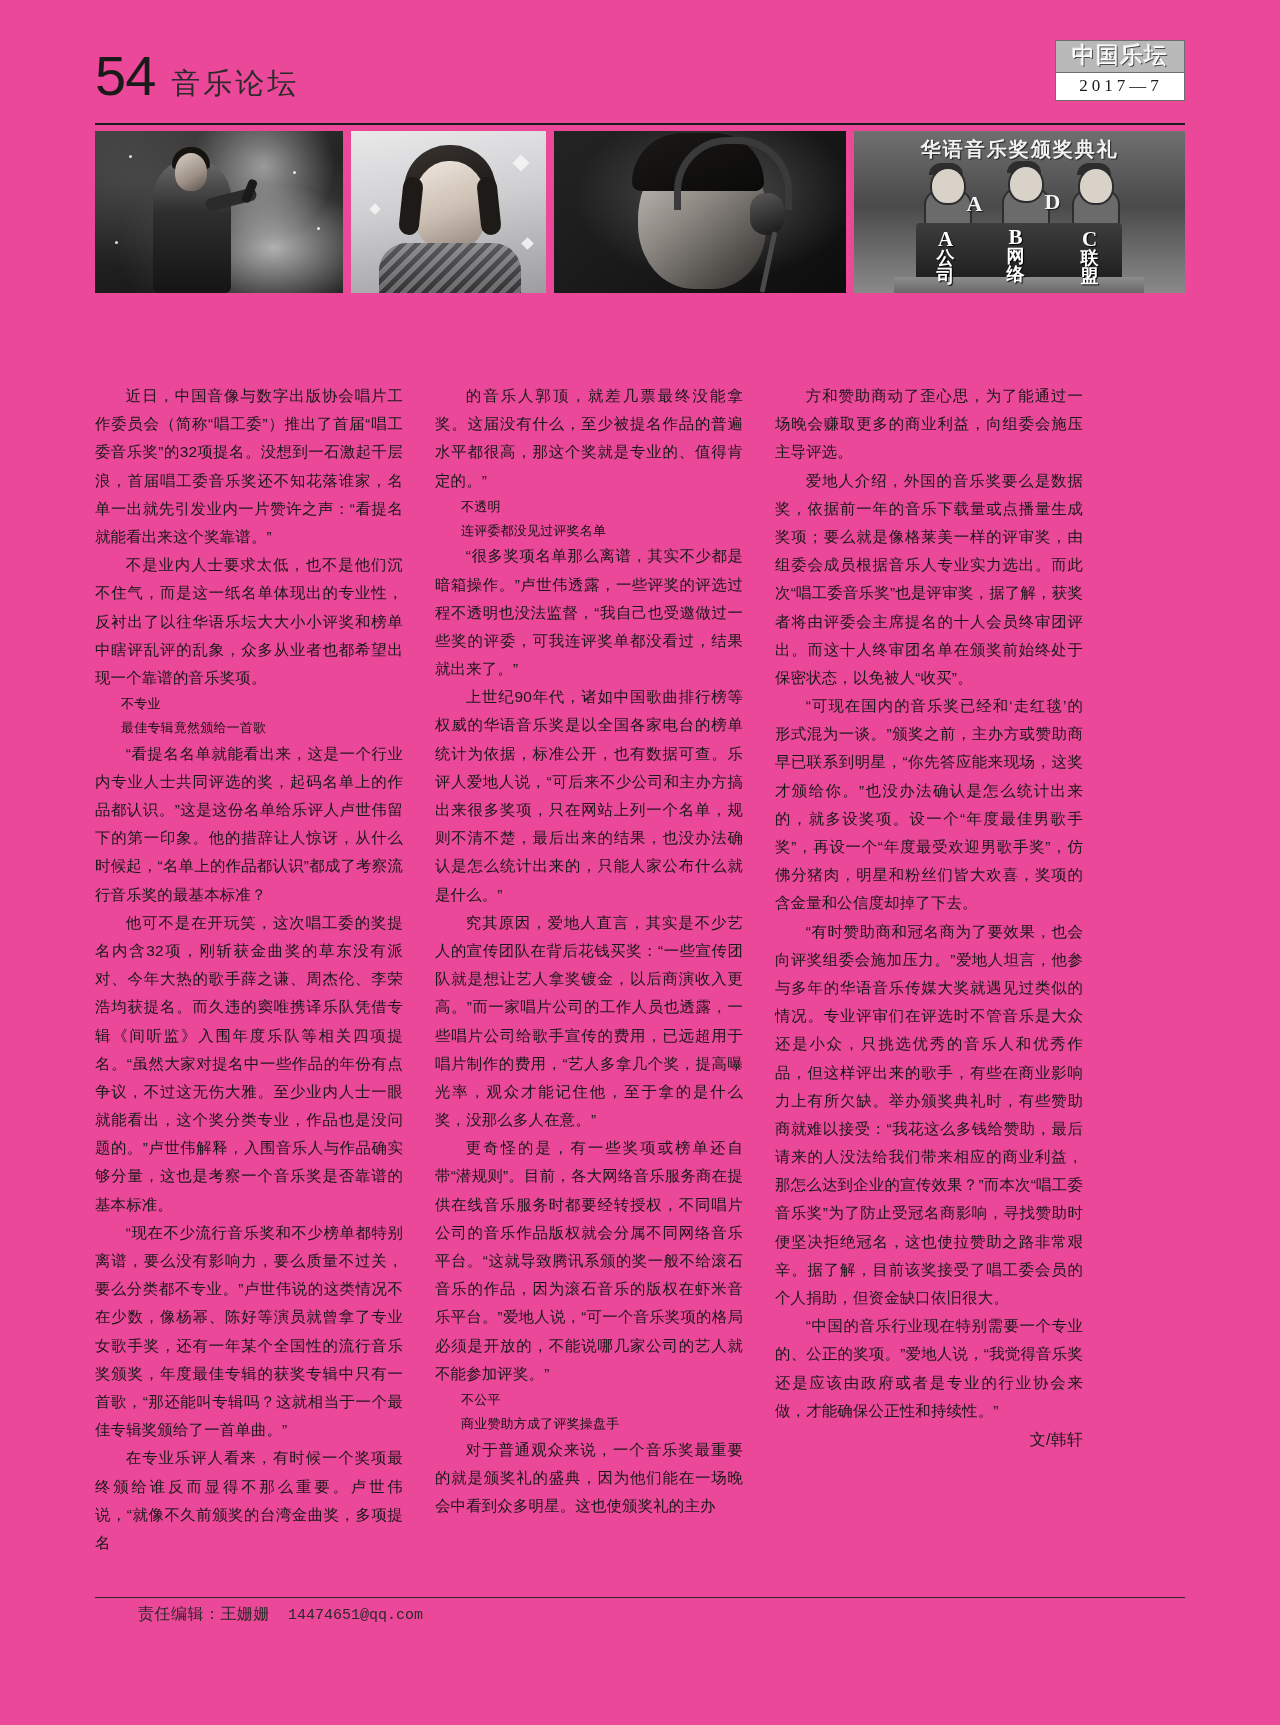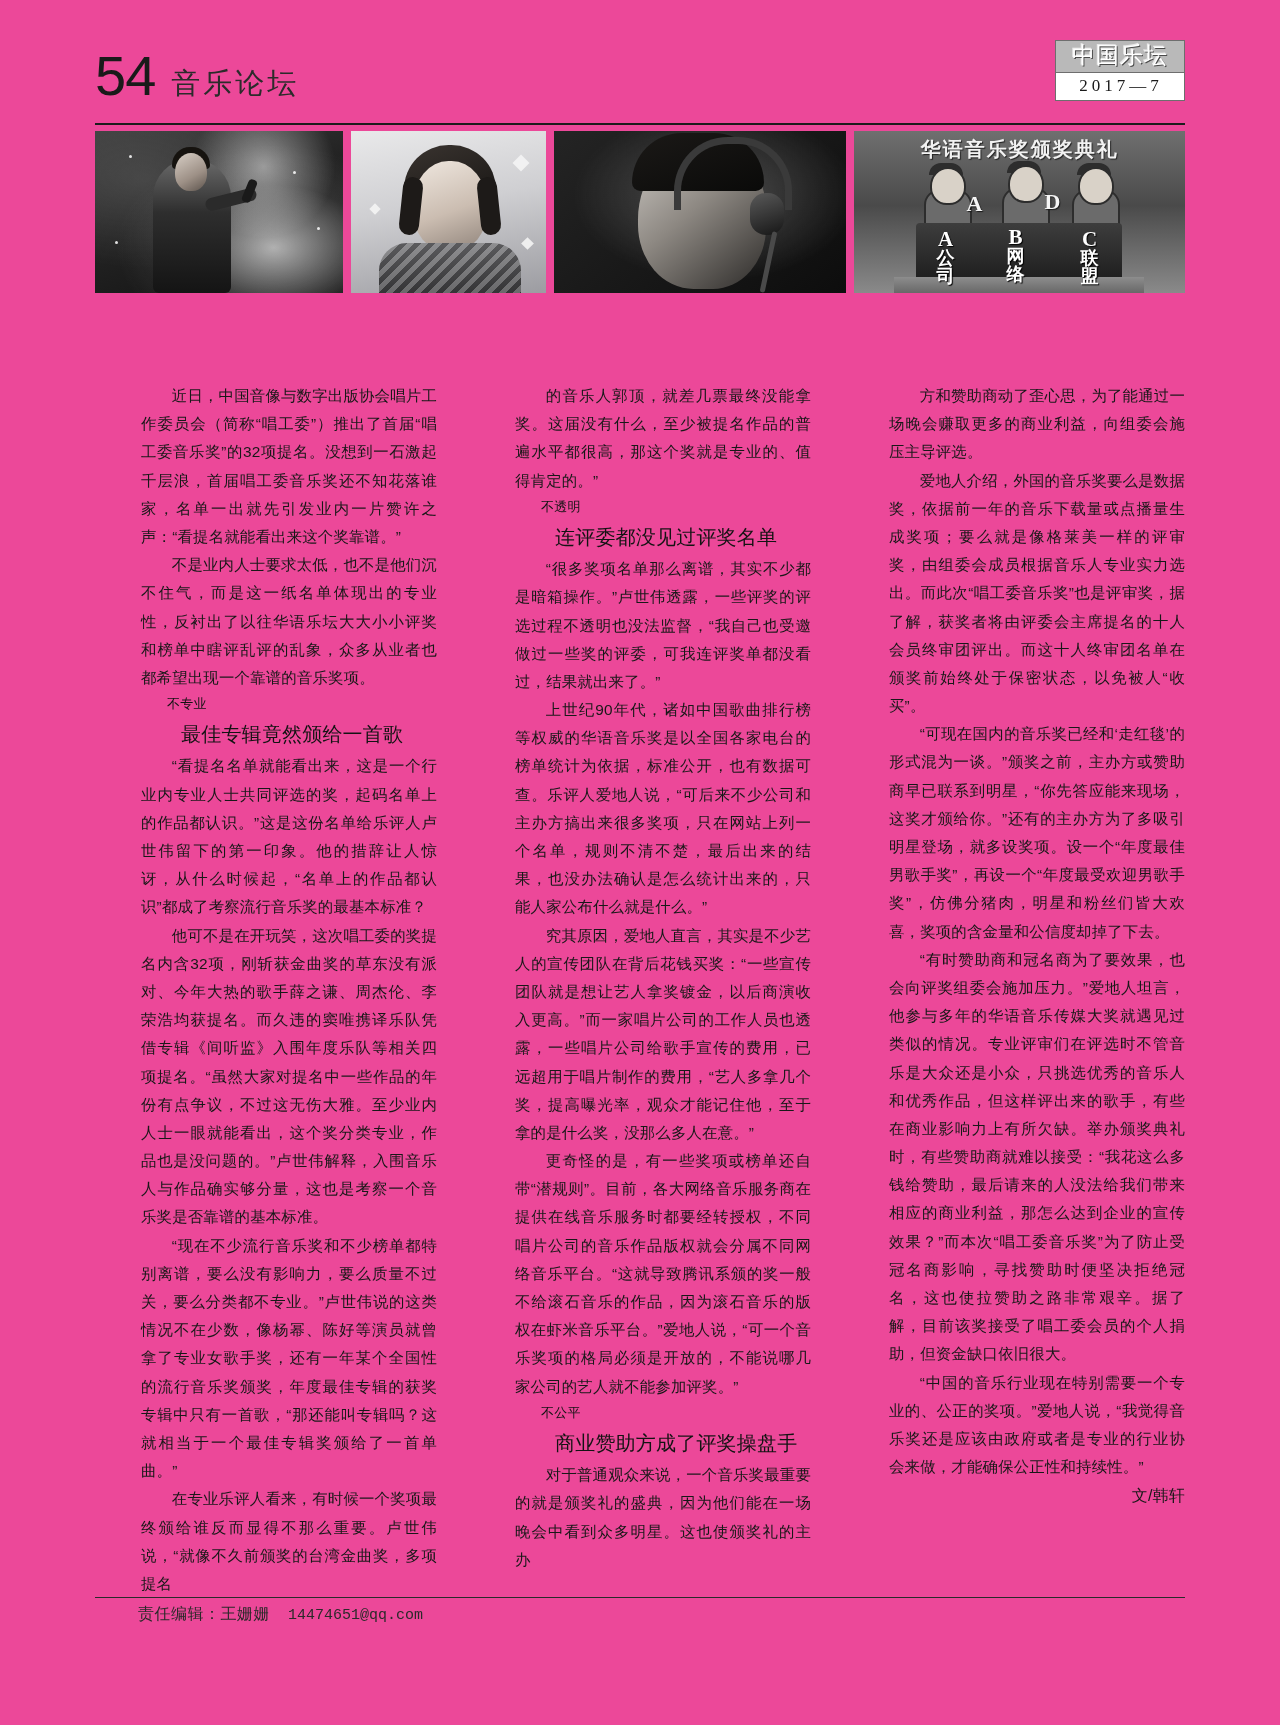--- a/index.html
+++ b/index.html
@@ -363,41 +363,40 @@
     gap: 32px;
   }
   .col {
     width: 308px;
     font-family: "Liberation Sans", "DejaVu Sans", sans-serif;
     font-size: 15.4px;
     line-height: 1.83;
     color: #181818;
     text-align: justify;
     text-justify: inter-character;
-    margin-left: 46px;
   }
   .col p {
     margin: 0;
     text-indent: 2em;
     letter-spacing: .2px;
   }
   .sec-h {
     margin: 0;
     text-indent: 2em;
     font-family: "Liberation Serif", "DejaVu Serif", serif;
     font-size: 13px;
     letter-spacing: 1px;
     color: #131313;
     line-height: 1.83;
   }
   .sec-sub {
     margin: 0;
     text-indent: 2em;
     font-family: "Liberation Serif", "DejaVu Serif", serif;
-    font-size: 20px;
+    font-size: 13px;
     letter-spacing: .6px;
     color: #131313;
     line-height: 1.83;
   }
   .byline {
     margin-top: 10px;
     text-align: right;
     text-indent: 0;
     font-family: Liberation Sans, sans-serif;
     font-size: 16px;
@@ -533,21 +532,21 @@
         <p>上世纪90年代，诸如中国歌曲排行榜等权威的华语音乐奖是以全国各家电台的榜单统计为依据，标准公开，也有数据可查。乐评人爱地人说，“可后来不少公司和主办方搞出来很多奖项，只在网站上列一个名单，规则不清不楚，最后出来的结果，也没办法确认是怎么统计出来的，只能人家公布什么就是什么。”</p>
         <p>究其原因，爱地人直言，其实是不少艺人的宣传团队在背后花钱买奖：“一些宣传团队就是想让艺人拿奖镀金，以后商演收入更高。”而一家唱片公司的工作人员也透露，一些唱片公司给歌手宣传的费用，已远超用于唱片制作的费用，“艺人多拿几个奖，提高曝光率，观众才能记住他，至于拿的是什么奖，没那么多人在意。”</p>
         <p>更奇怪的是，有一些奖项或榜单还自带“潜规则”。目前，各大网络音乐服务商在提供在线音乐服务时都要经转授权，不同唱片公司的音乐作品版权就会分属不同网络音乐平台。“这就导致腾讯系颁的奖一般不给滚石音乐的作品，因为滚石音乐的版权在虾米音乐平台。”爱地人说，“可一个音乐奖项的格局必须是开放的，不能说哪几家公司的艺人就不能参加评奖。”</p>
         <p class="sec-h">不公平</p>
         <p class="sec-sub">商业赞助方成了评奖操盘手</p>
         <p>对于普通观众来说，一个音乐奖最重要的就是颁奖礼的盛典，因为他们能在一场晚会中看到众多明星。这也使颁奖礼的主办</p>
       </div>
     <div class="col">
         <p>方和赞助商动了歪心思，为了能通过一场晚会赚取更多的商业利益，向组委会施压主导评选。</p>
         <p>爱地人介绍，外国的音乐奖要么是数据奖，依据前一年的音乐下载量或点播量生成奖项；要么就是像格莱美一样的评审奖，由组委会成员根据音乐人专业实力选出。而此次“唱工委音乐奖”也是评审奖，据了解，获奖者将由评委会主席提名的十人会员终审团评出。而这十人终审团名单在颁奖前始终处于保密状态，以免被人“收买”。</p>
-        <p>“可现在国内的音乐奖已经和‘走红毯’的形式混为一谈。”颁奖之前，主办方或赞助商早已联系到明星，“你先答应能来现场，这奖才颁给你。”还有的主办方为了多吸引明星登场，就多设奖项。设一个“年度最佳男歌手奖”，再设一个“年度最受欢迎男歌手奖”，仿佛分猪肉，明星和粉丝们皆大欢喜，奖项的含金量和公信度却掉了下去。</p>
+        <p>“可现在国内的音乐奖已经和‘走红毯’的形式混为一谈。”颁奖之前，主办方或赞助商早已联系到明星，“你先答应能来现场，这奖才颁给你。”也没办法确认是怎么统计出来的，就多设奖项。设一个“年度最佳男歌手奖”，再设一个“年度最受欢迎男歌手奖”，仿佛分猪肉，明星和粉丝们皆大欢喜，奖项的含金量和公信度却掉了下去。</p>
         <p>“有时赞助商和冠名商为了要效果，也会向评奖组委会施加压力。”爱地人坦言，他参与多年的华语音乐传媒大奖就遇见过类似的情况。专业评审们在评选时不管音乐是大众还是小众，只挑选优秀的音乐人和优秀作品，但这样评出来的歌手，有些在商业影响力上有所欠缺。举办颁奖典礼时，有些赞助商就难以接受：“我花这么多钱给赞助，最后请来的人没法给我们带来相应的商业利益，那怎么达到企业的宣传效果？”而本次“唱工委音乐奖”为了防止受冠名商影响，寻找赞助时便坚决拒绝冠名，这也使拉赞助之路非常艰辛。据了解，目前该奖接受了唱工委会员的个人捐助，但资金缺口依旧很大。</p>
         <p>“中国的音乐行业现在特别需要一个专业的、公正的奖项。”爱地人说，“我觉得音乐奖还是应该由政府或者是专业的行业协会来做，才能确保公正性和持续性。”</p>
         <p class="byline">文/韩轩</p>
       </div>
   </div>
 
   <div class="rule-bottom"></div>
   <div class="footer">
     <span>责任编辑：王姗姗</span><span class="mail">14474651@qq.com</span>
   </div>

